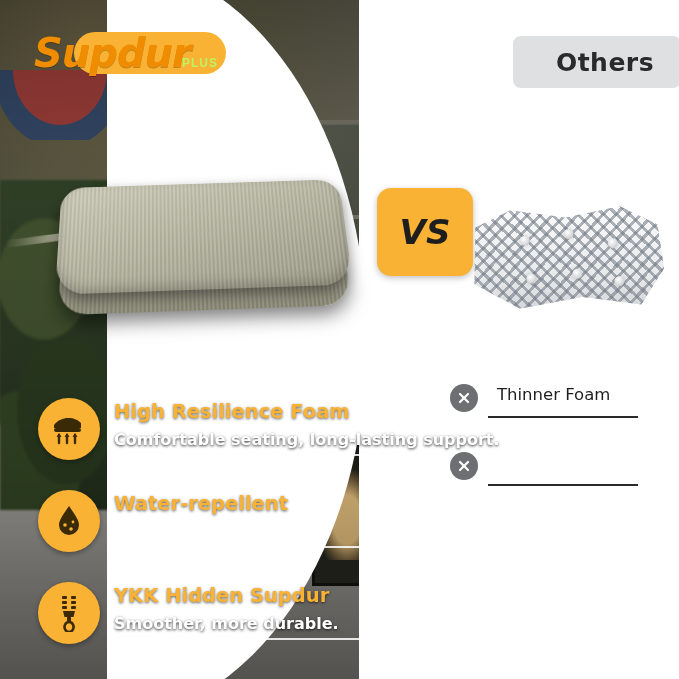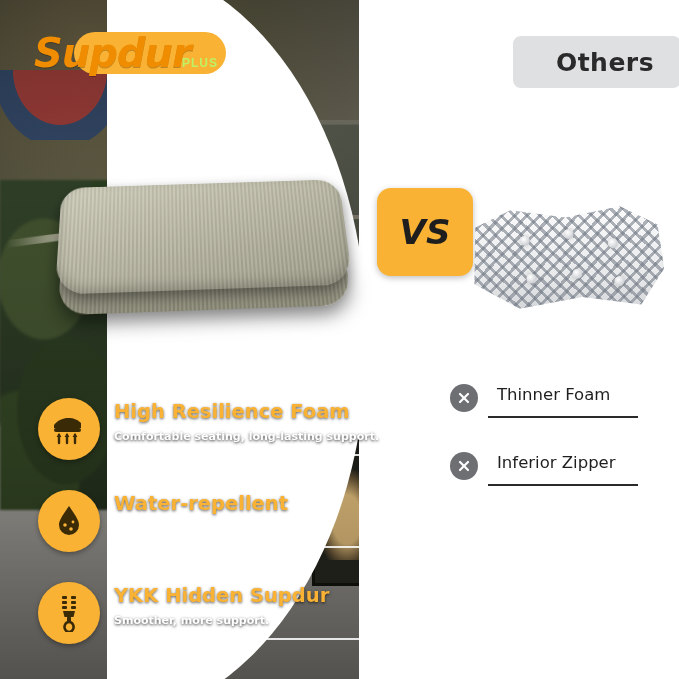--- a/index.html
+++ b/index.html
@@ -296,21 +296,21 @@
     font-size: 19.5px;
     font-weight: 700;
     color: #f9b233;
     text-shadow: 0 1px 3px rgba(0,0,0,.65);
     white-space: nowrap;
   }
   .feat-sub {
     position: absolute;
     left: 86px; top: 38px;
     font-family: "DejaVu Sans", sans-serif;
-    font-size: 11px;
+    font-size: 16px;
     font-weight: 700;
     color: #ffffff;
     text-shadow: 0 1px 3px rgba(0,0,0,.8);
     white-space: nowrap;
   }
   .feat-rule {
     position: absolute;
     left: 86px; top: 62px;
     width: 246px; height: 2px;
     background: rgba(255,255,255,.85);
@@ -452,21 +452,21 @@
             <rect x="17" y="7" width="5" height="3" rx="1"></rect>
             <rect x="8" y="12" width="5" height="3" rx="1"></rect>
             <rect x="17" y="12" width="5" height="3" rx="1"></rect>
             <path d="M9 17h12l-1.5 6h-9z"></path>
             <rect x="13" y="22" width="4" height="7" rx="2"></rect>
             <path d="M15 28 a4.5 5 0 1 0 0.1 0z" fill="none" stroke="#3b2a06" stroke-width="2.6"></path>
           </g>
         </svg>
       </div>
       <div class="feat-title">YKK Hidden Supdur</div>
-      <div class="feat-sub">Smoother, more support.</div>
+      <div class="feat-sub">Smoother, more durable.</div>
       <div class="feat-rule"></div>
     </div>
 
   </div>
 
   <div class="cons">
 
     <div class="con">
       <div class="con-icon">
         <svg width="14" height="14" viewBox="0 0 14 14" aria-hidden="true">
@@ -483,19 +483,18 @@
 
     <div class="con">
       <div class="con-icon">
         <svg width="14" height="14" viewBox="0 0 14 14" aria-hidden="true">
           <g stroke="#ffffff" stroke-width="2.2" stroke-linecap="round">
             <line x1="3" y1="3" x2="11" y2="11"></line>
             <line x1="11" y1="3" x2="3" y2="11"></line>
           </g>
         </svg>
       </div>
-      <div class="con-label">Inferior Zipper</div>
       <div class="con-rule short"></div>
     </div>
 
   </div>
 
 </div>
 
 </body></html>

